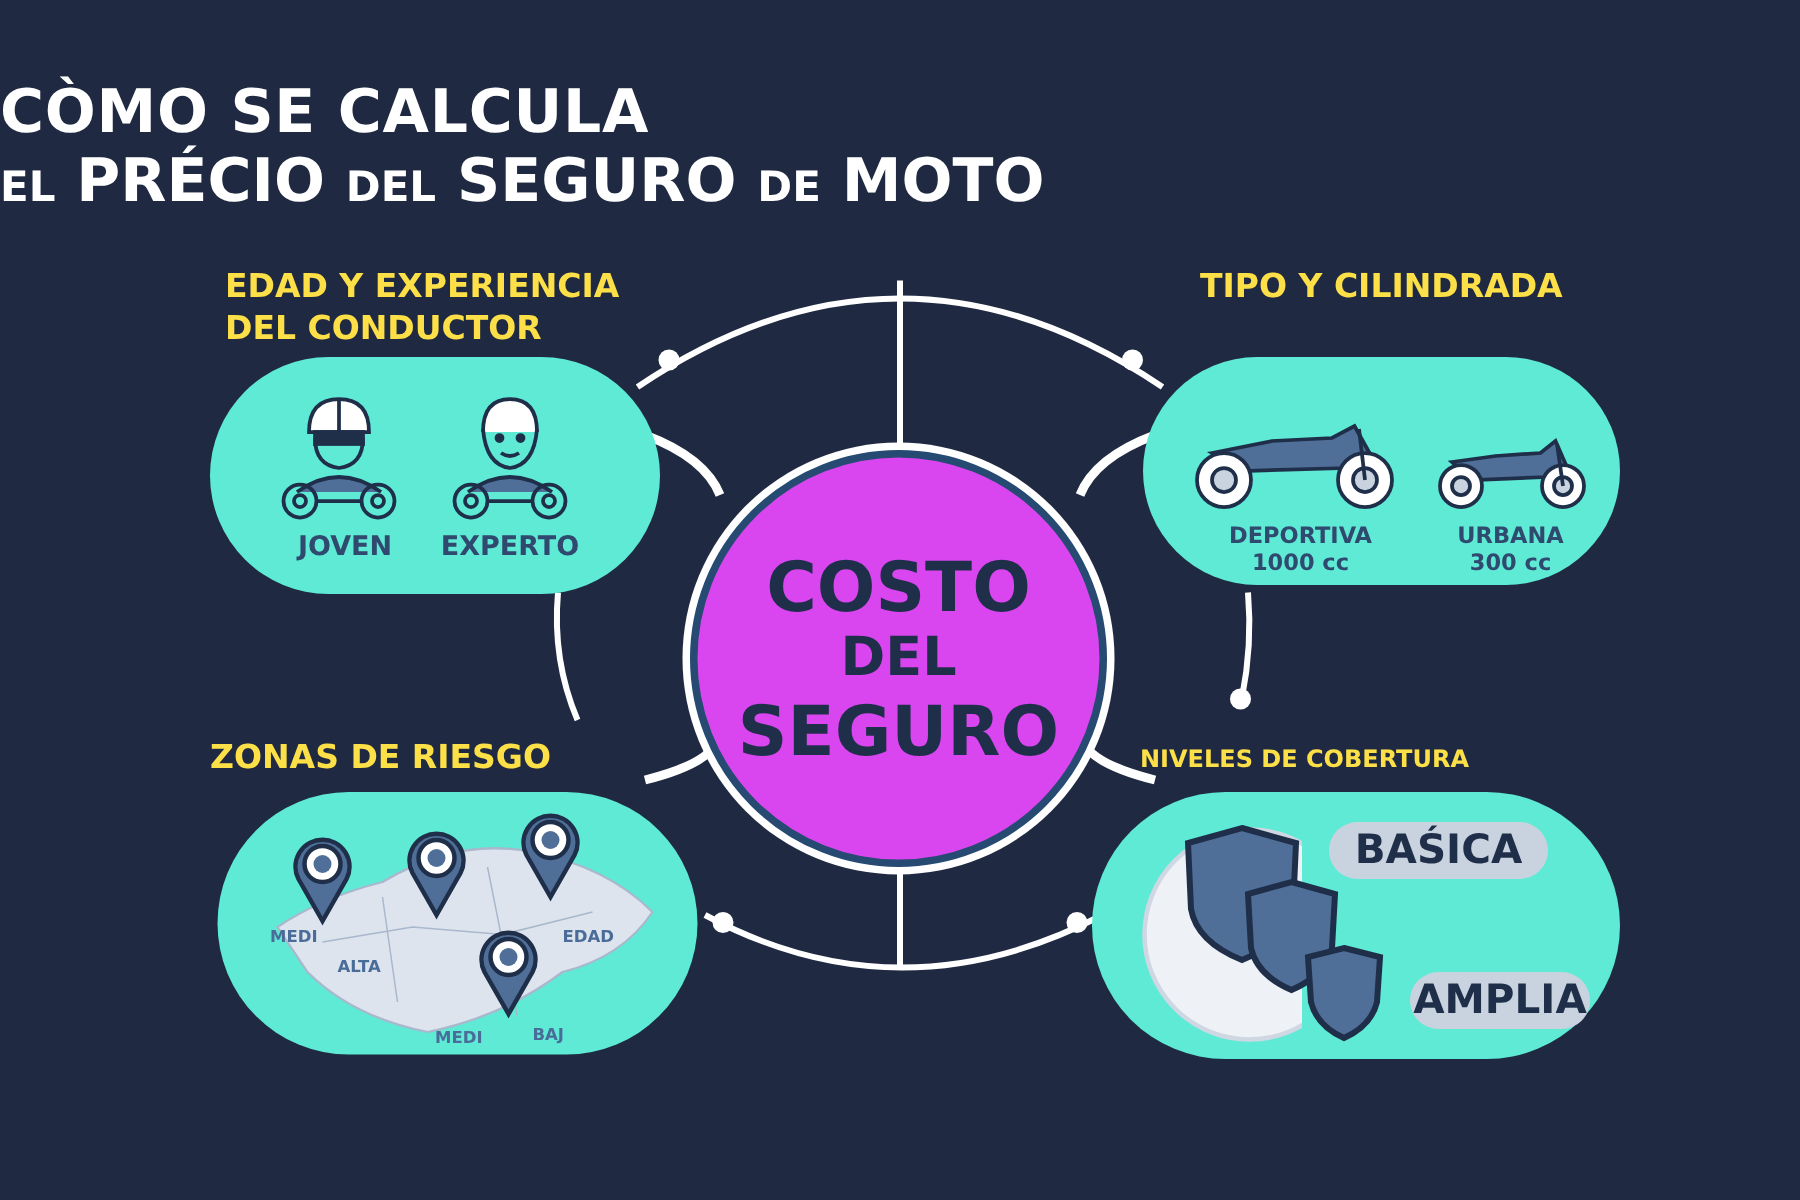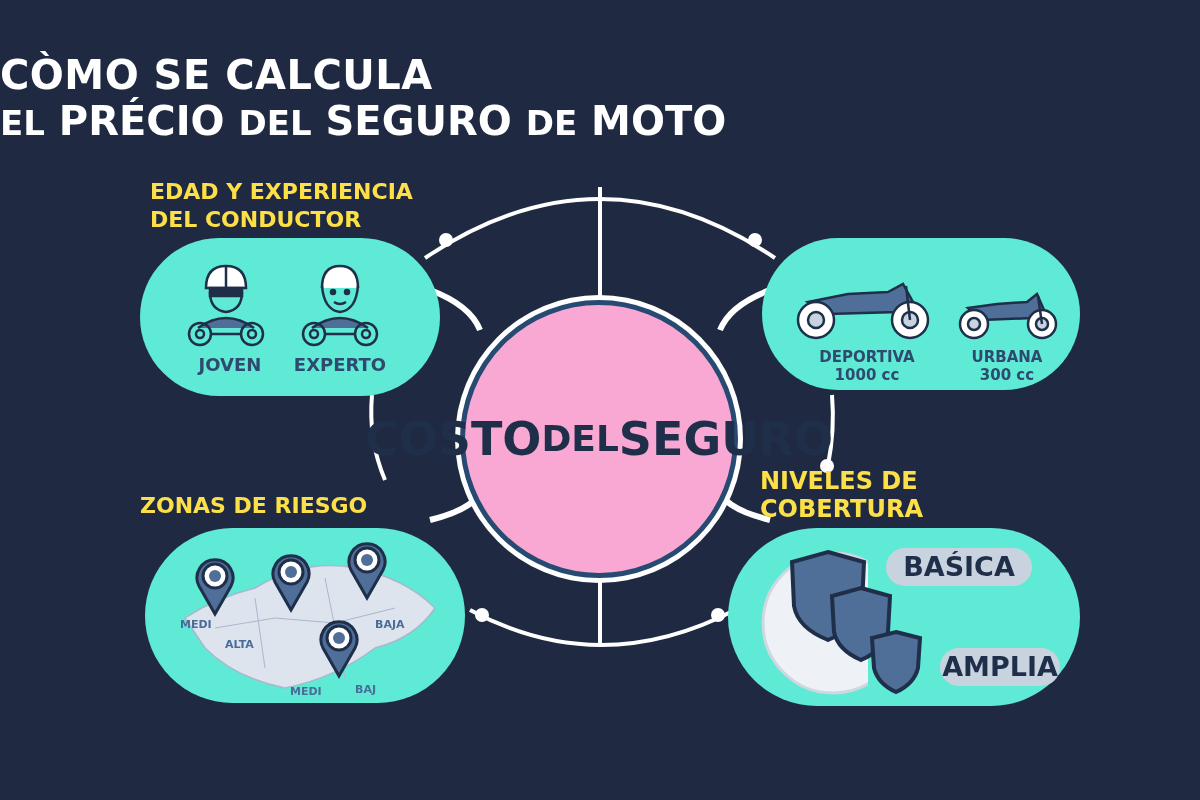--- a/index.html
+++ b/index.html
@@ -1,27 +1,27 @@
 <!DOCTYPE html>
 <html><head>
 <meta charset="utf-8">
 <style>
   html, body { margin:0; padding:0; }
   body { width:1200px; height:800px; background:#1f2a42; overflow:hidden; position:relative;
          font-family:"DejaVu Sans", "Liberation Sans", sans-serif; }
   .title { position:absolute; left:0; width:1200px; text-align:left; color:#fff; font-weight:bold; }
   .t1 { top:52px; font-size:40px; letter-spacing:0.5px; }
   .t2 { top:98px; font-size:40px; }
-  .t2 .sm { font-size:34px; }
+  .t2 .sm { font-size:28px; }
   .heading { position:absolute; color:#fde047; font-weight:bold; text-align:left; font-size:22px; line-height:28px; }
   .card { position:absolute; background:#5eead4; border-radius:110px; }
   svg.lines { position:absolute; left:0; top:0; }
   .center { position:absolute; left:460px; top:300px; width:278px; height:278px; border-radius:50%;
-            background:#f9a8d4; box-shadow:0 0 0 5px #fff; border:5px solid #264a72; box-sizing:border-box;
-            display:flex; flex-direction:row; align-items:center; justify-content:center; color:#1f2f4a; font-weight:bold; }
+            background:#d946ef; box-shadow:0 0 0 5px #fff; border:5px solid #264a72; box-sizing:border-box;
+            display:flex; flex-direction:column; align-items:center; justify-content:center; color:#1f2f4a; font-weight:bold; }
   .center .c1 { font-size:46px; line-height:52px; }
   .center .c2 { font-size:36px; line-height:44px; }
   .center .c3 { font-size:46px; line-height:52px; }
   .lbl { position:absolute; color:#2f4a6e; font-weight:bold; text-align:center; }
   .pill { position:absolute; background:#c9d3e0; border-radius:20px; color:#1f2f4a; font-weight:bold;
           font-size:27px; text-align:center; line-height:38px; height:38px; }
   .maplbl { position:absolute; color:#4a6c98; font-weight:bold; font-size:11px; }
 </style>
 </head>
 <body>
@@ -95,20 +95,21 @@
       <circle cx="24" cy="76" r="4"></circle>
         <circle cx="76" cy="76" r="4"></circle>
       <line x1="35" y1="76" x2="65" y2="76"></line>
     </g>
   </svg>
   <div class="lbl" style="left:40px; top:116px; width:100px; font-size:18px;">JOVEN</div>
   <div class="lbl" style="left:150px; top:116px; width:100px; font-size:18px;">EXPERTO</div>
 </div>
 
 <div class="heading" style="left:800px; top:178px; width:280px;">
+  <div>TIPO Y CILINDRADA</div>
 </div>
 <div class="card" style="left:762px; top:238px; width:318px; height:152px;">
   <svg style="position:absolute; left:26px; top:34px;" width="150" height="70" viewBox="0 0 150 70">
     <g stroke="#1f2f4a" stroke-width="2.5">
       <path d="M20 30 L60 22 L100 20 L115 12 L125 30 L110 40 L40 42 Z" fill="#4f6f98"></path>
       <circle cx="28" cy="48" r="18" fill="#fff"></circle>
         <circle cx="28" cy="48" r="8" fill="#c9d3e0"></circle>
       <circle cx="122" cy="48" r="18" fill="#fff"></circle>
         <circle cx="122" cy="48" r="8" fill="#c9d3e0"></circle>
       <line x1="118" y1="14" x2="122" y2="48"></line>
@@ -161,26 +162,26 @@
     <circle cx="22" cy="20" r="12" fill="#fff" stroke="#1f2f4a" stroke-width="3"></circle>
       <circle cx="22" cy="20" r="6" fill="#4f6f98"></circle>
   </svg>
   <svg style="position:absolute; left:172px; top:90px;" width="44" height="62" viewBox="0 0 44 62">
     <path d="M22 58 L6 30 A18 18 0 1 1 38 30 Z" fill="#4f6f98" stroke="#1f2f4a" stroke-width="3"></path>
     <circle cx="22" cy="20" r="12" fill="#fff" stroke="#1f2f4a" stroke-width="3"></circle>
       <circle cx="22" cy="20" r="6" fill="#4f6f98"></circle>
   </svg>
   <div class="maplbl" style="left:35px; top:90px;">MEDI</div>
   <div class="maplbl" style="left:80px; top:110px;">ALTA</div>
-  <div class="maplbl" style="left:230px; top:90px;">BAJA</div>
+  <div class="maplbl" style="left:230px; top:90px;">EDAD</div>
   <div class="maplbl" style="left:145px; top:157px;">MEDI</div>
   <div class="maplbl" style="left:210px; top:155px;">BAJ</div>
 </div>
 
-<div class="heading" style="left:760px; top:467px; width:320px; font-size:24px;">NIVELES DE COBERTURA</div>
+<div class="heading" style="left:760px; top:492px; width:320px; font-size:16px;">NIVELES DE COBERTURA</div>
 <div class="card" style="left:728px; top:528px; width:352px; height:178px;">
   <svg style="position:absolute; left:30px; top:20px;" width="110" height="150" viewBox="0 0 110 150">
     <circle cx="75" cy="75" r="70" fill="#eef1f6" stroke="#cfd7e3" stroke-width="3"></circle>
   </svg>
   <svg style="position:absolute; left:60px; top:20px;" width="80" height="96" viewBox="0 0 80 96">
     <path d="M40 4 L76 14 L74 58 Q70 80 40 92 Q10 80 6 58 L4 14 Z" fill="#4f6f98" stroke="#1f2f4a" stroke-width="4"></path>
   </svg>
   <svg style="position:absolute; left:100px; top:56px;" width="66" height="80" viewBox="0 0 66 80">
     <path d="M33 4 L62 12 L60 48 Q56 66 33 76 Q10 66 6 48 L4 12 Z" fill="#4f6f98" stroke="#1f2f4a" stroke-width="4"></path>
   </svg>

